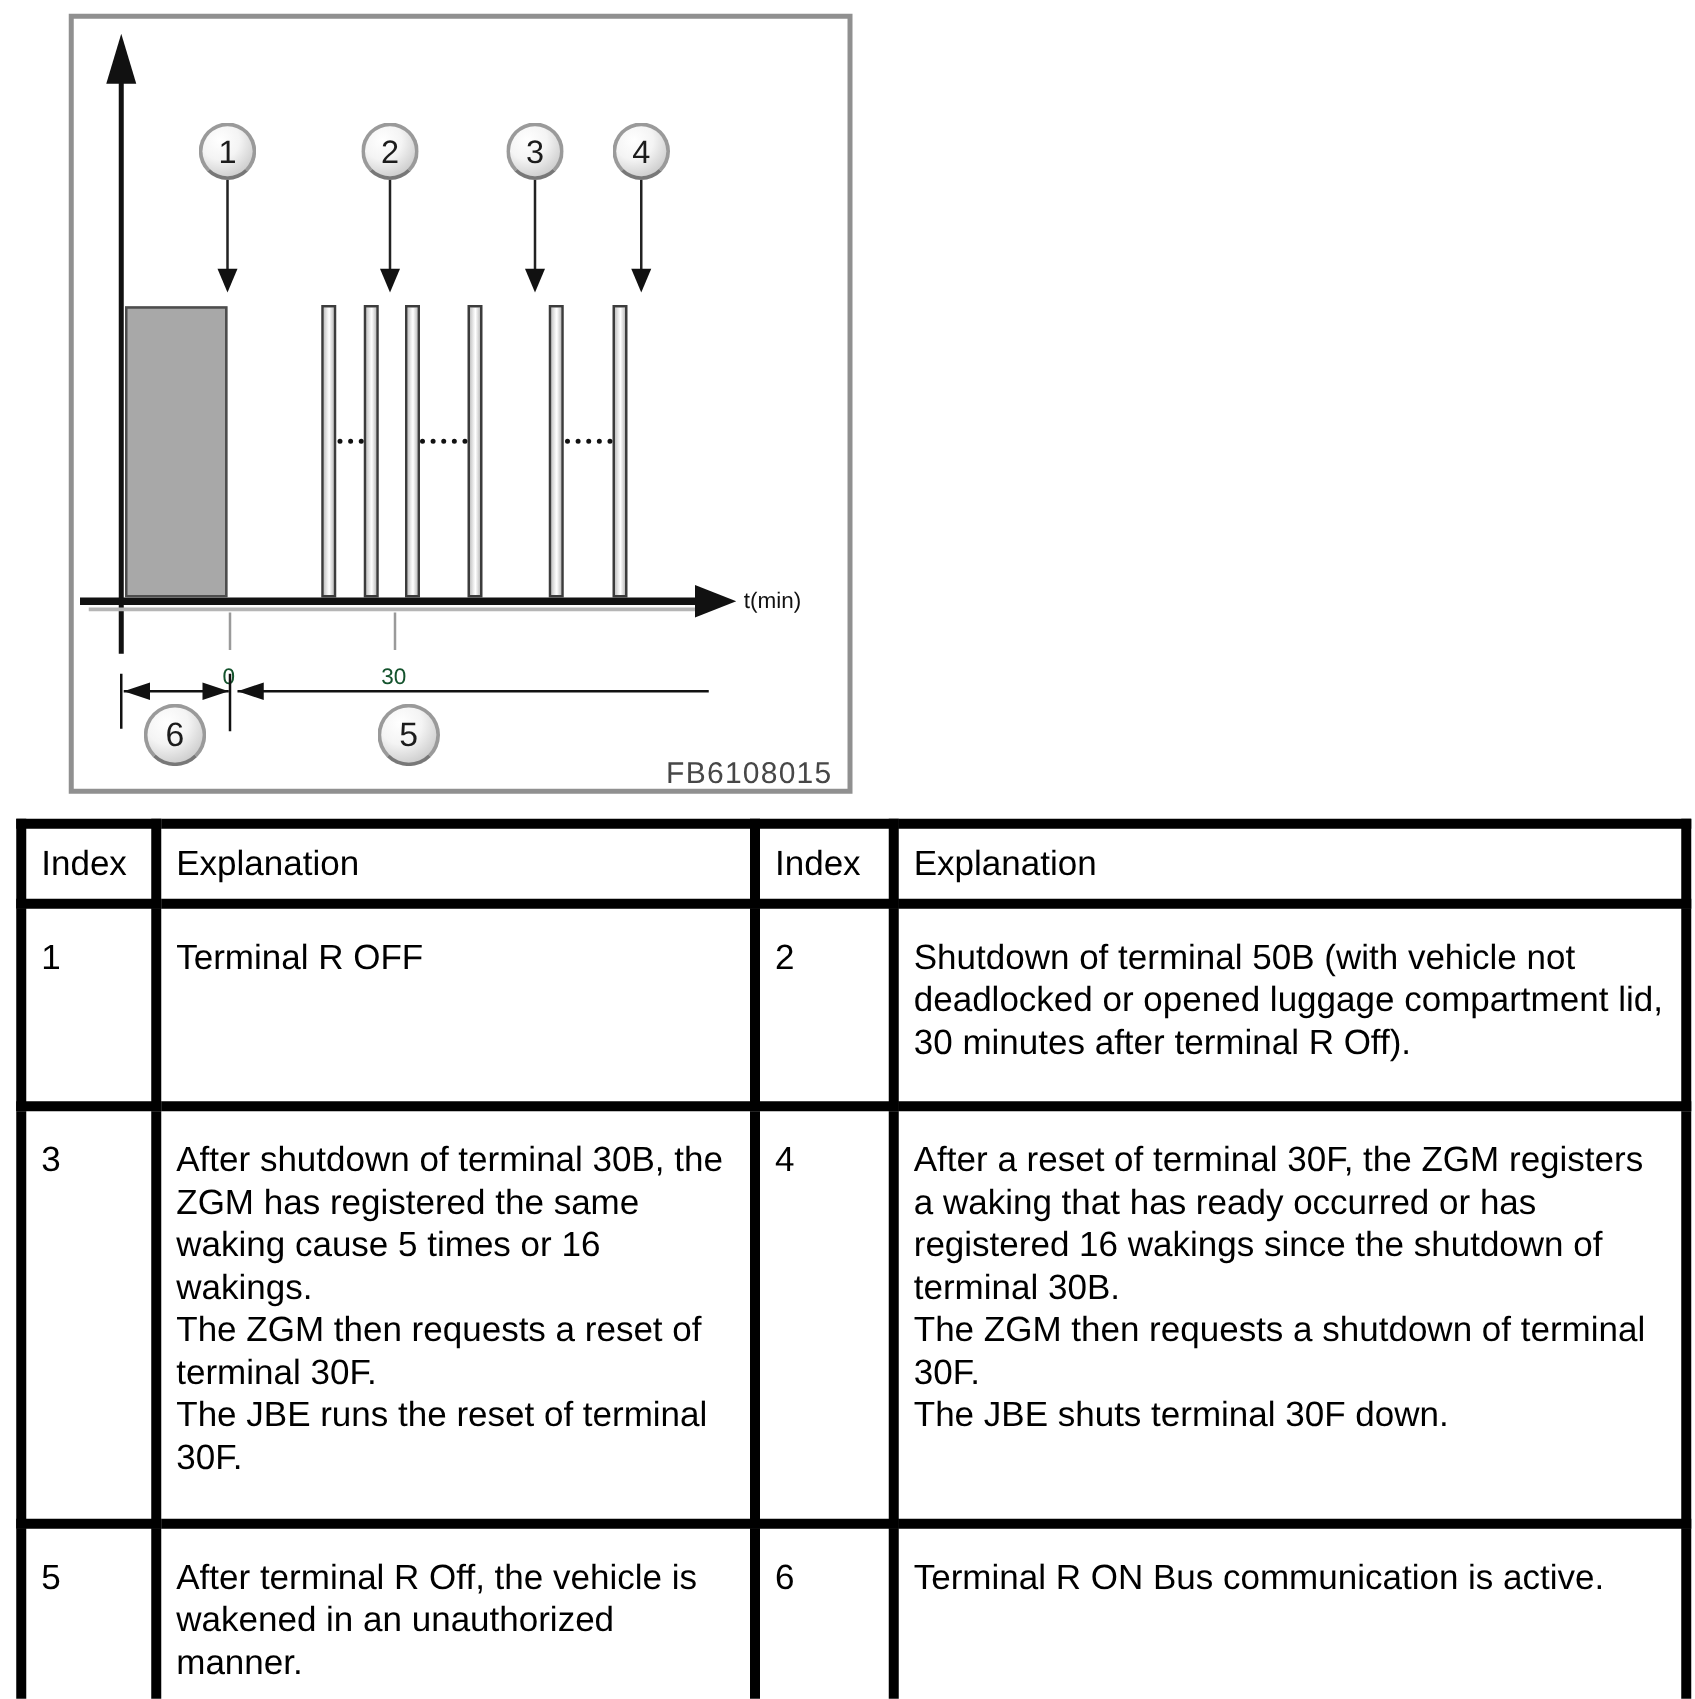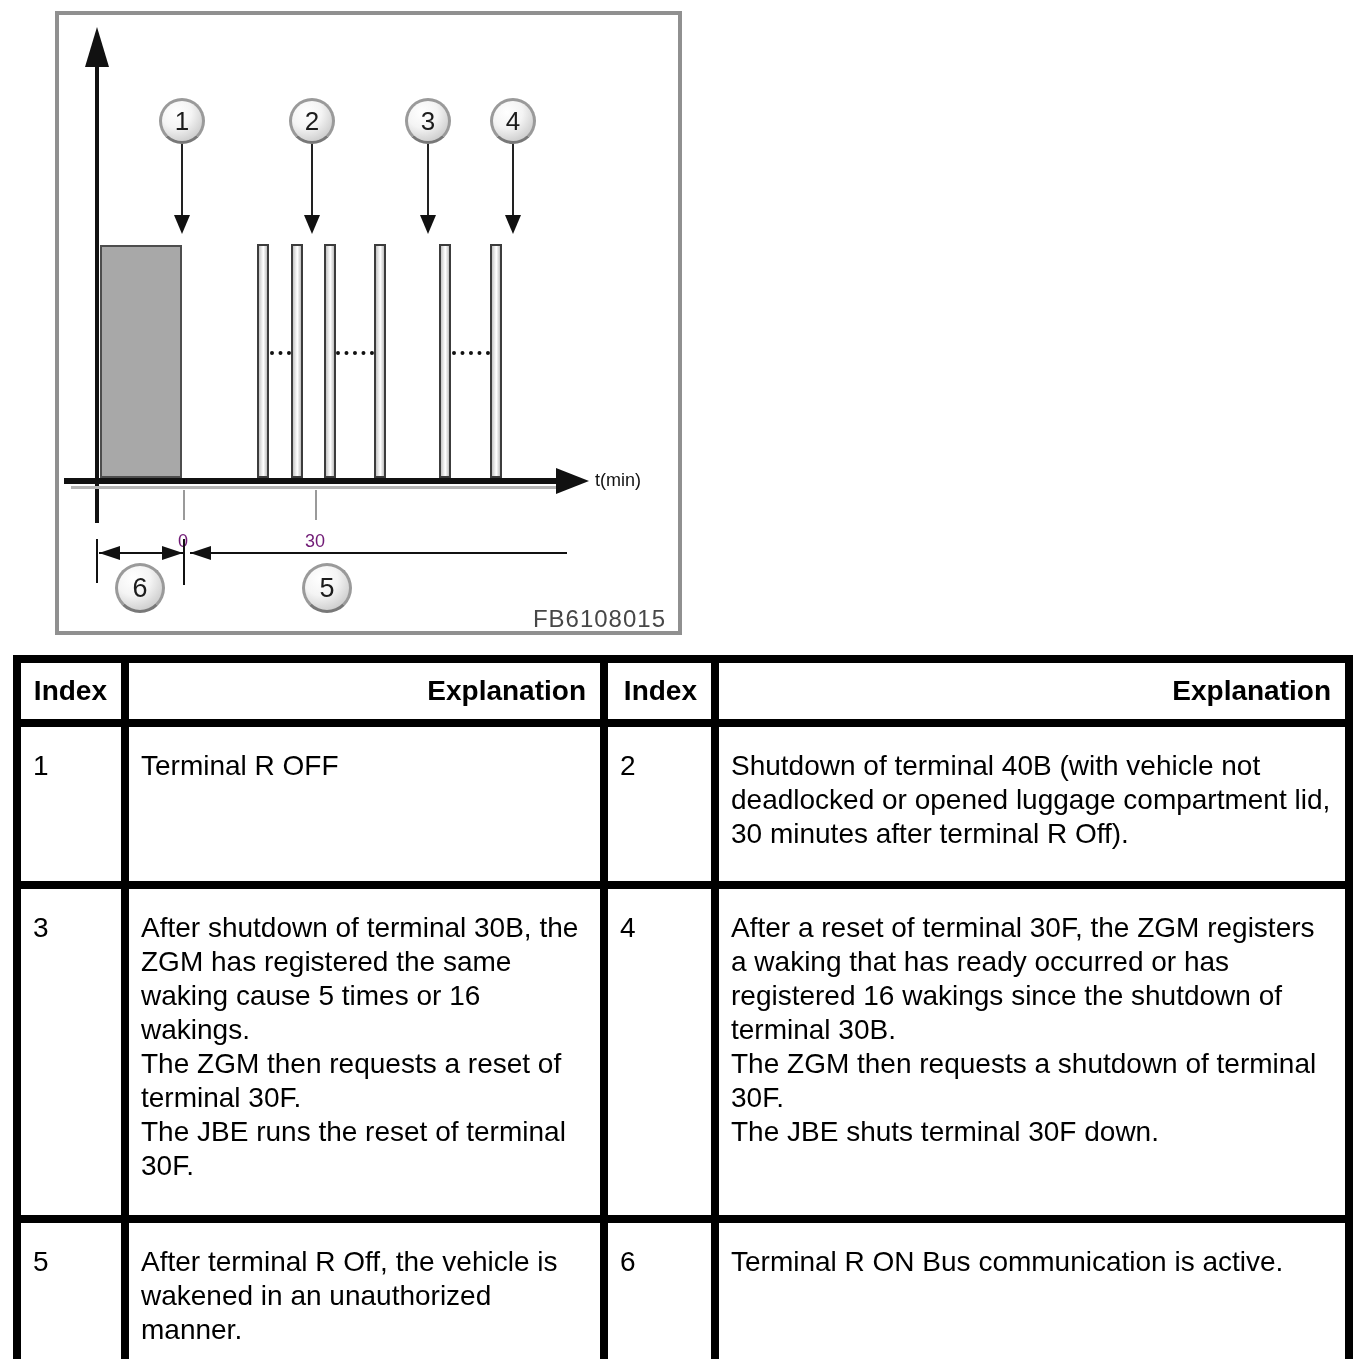--- a/index.html
+++ b/index.html
@@ -20,33 +20,33 @@
 
   .pulse-bar{top:229px;width:12px;height:234px;box-sizing:border-box;border:2px solid #3c3c3c;background:linear-gradient(90deg,#c4c4c4 0%,#f2f2f2 40%,#ffffff 55%,#bfbfbf 100%);}
   .dotline{top:336px;height:0;border-top:4px dotted #111;}
 
   .callout{width:46px;height:46px;border-radius:50%;box-sizing:border-box;border:3px solid #9a9a9a;border-bottom-color:#787878;background:radial-gradient(circle at 35% 28%,#ffffff 0%,#f4f4f4 40%,#cfcfcf 78%,#b3b3b3 100%);display:flex;align-items:center;justify-content:center;font-size:26px;color:#1c1c1c;}
   .callout.big{width:50px;height:50px;font-size:27px;}
   .stem{width:2px;background:#222;}
   .stem-head{width:0;height:0;border-left:8px solid transparent;border-right:8px solid transparent;border-top:19px solid #111;}
 
   .tick{width:2px;height:30px;top:475px;background:#9a9a9a;}
-  .tick-label{top:516px;font-size:18px;color:#701a75;}
+  .tick-label{top:516px;font-size:18px;color:#14532d;}
 
   .dim-tick{width:2px;background:#111;}
   .dim-line{height:2px;background:#111;top:537px;}
   .arrow-left{width:0;height:0;border-top:7px solid transparent;border-bottom:7px solid transparent;border-right:21px solid #111;top:531px;}
   .arrow-right{width:0;height:0;border-top:7px solid transparent;border-bottom:7px solid transparent;border-left:21px solid #111;top:531px;}
 
   .figure-id{right:12px;top:590px;font-size:24px;color:#474747;letter-spacing:1px;}
 
   
   #explain-table{position:absolute;left:13px;top:655px;border-collapse:collapse;table-layout:fixed;width:1332px;font-size:28px;line-height:34px;}
   #explain-table th,#explain-table td{border:8px solid #000;vertical-align:top;text-align:left;padding:12px 14px 14px 12px;}
-  #explain-table th{font-weight:bold;height:44px;vertical-align:middle;padding-top:6px;padding-bottom:6px;text-align:right;}
+  #explain-table th{font-weight:normal;height:44px;vertical-align:middle;padding-top:6px;padding-bottom:6px;}
   #explain-table td{padding-top:22px;}
   .exp{white-space:pre-line;}
   .idx-col{width:108px;}
   .exp-col-l{width:479px;}
   .idx-col2{width:111px;}
   .exp-col-r{width:634px;}
   .row-1 td{height:118px;}
   .row-2 td{height:290px;}
   .row-3 td{height:112px;}
 </style>
@@ -137,21 +137,21 @@
         <th>Explanation</th>
         <th>Index</th>
         <th>Explanation</th>
       </tr>
     </thead>
     <tbody>
       <tr class="row-1">
         <td>1</td>
         <td class="exp">Terminal R OFF</td>
         <td>2</td>
-        <td class="exp">Shutdown of terminal 40B (with vehicle not deadlocked or opened luggage compartment lid, 30 minutes after terminal R Off).</td>
+        <td class="exp">Shutdown of terminal 50B (with vehicle not deadlocked or opened luggage compartment lid, 30 minutes after terminal R Off).</td>
       </tr>
       <tr class="row-2">
         <td>3</td>
         <td class="exp">After shutdown of terminal 30B, the ZGM has registered the same waking cause 5 times or 16 wakings.
 The ZGM then requests a reset of terminal 30F.
 The JBE runs the reset of terminal 30F.</td>
         <td>4</td>
         <td class="exp">After a reset of terminal 30F, the ZGM registers a waking that has ready occurred or has registered 16 wakings since the shutdown of terminal 30B.
 The ZGM then requests a shutdown of terminal 30F.
 The JBE shuts terminal 30F down.</td>

